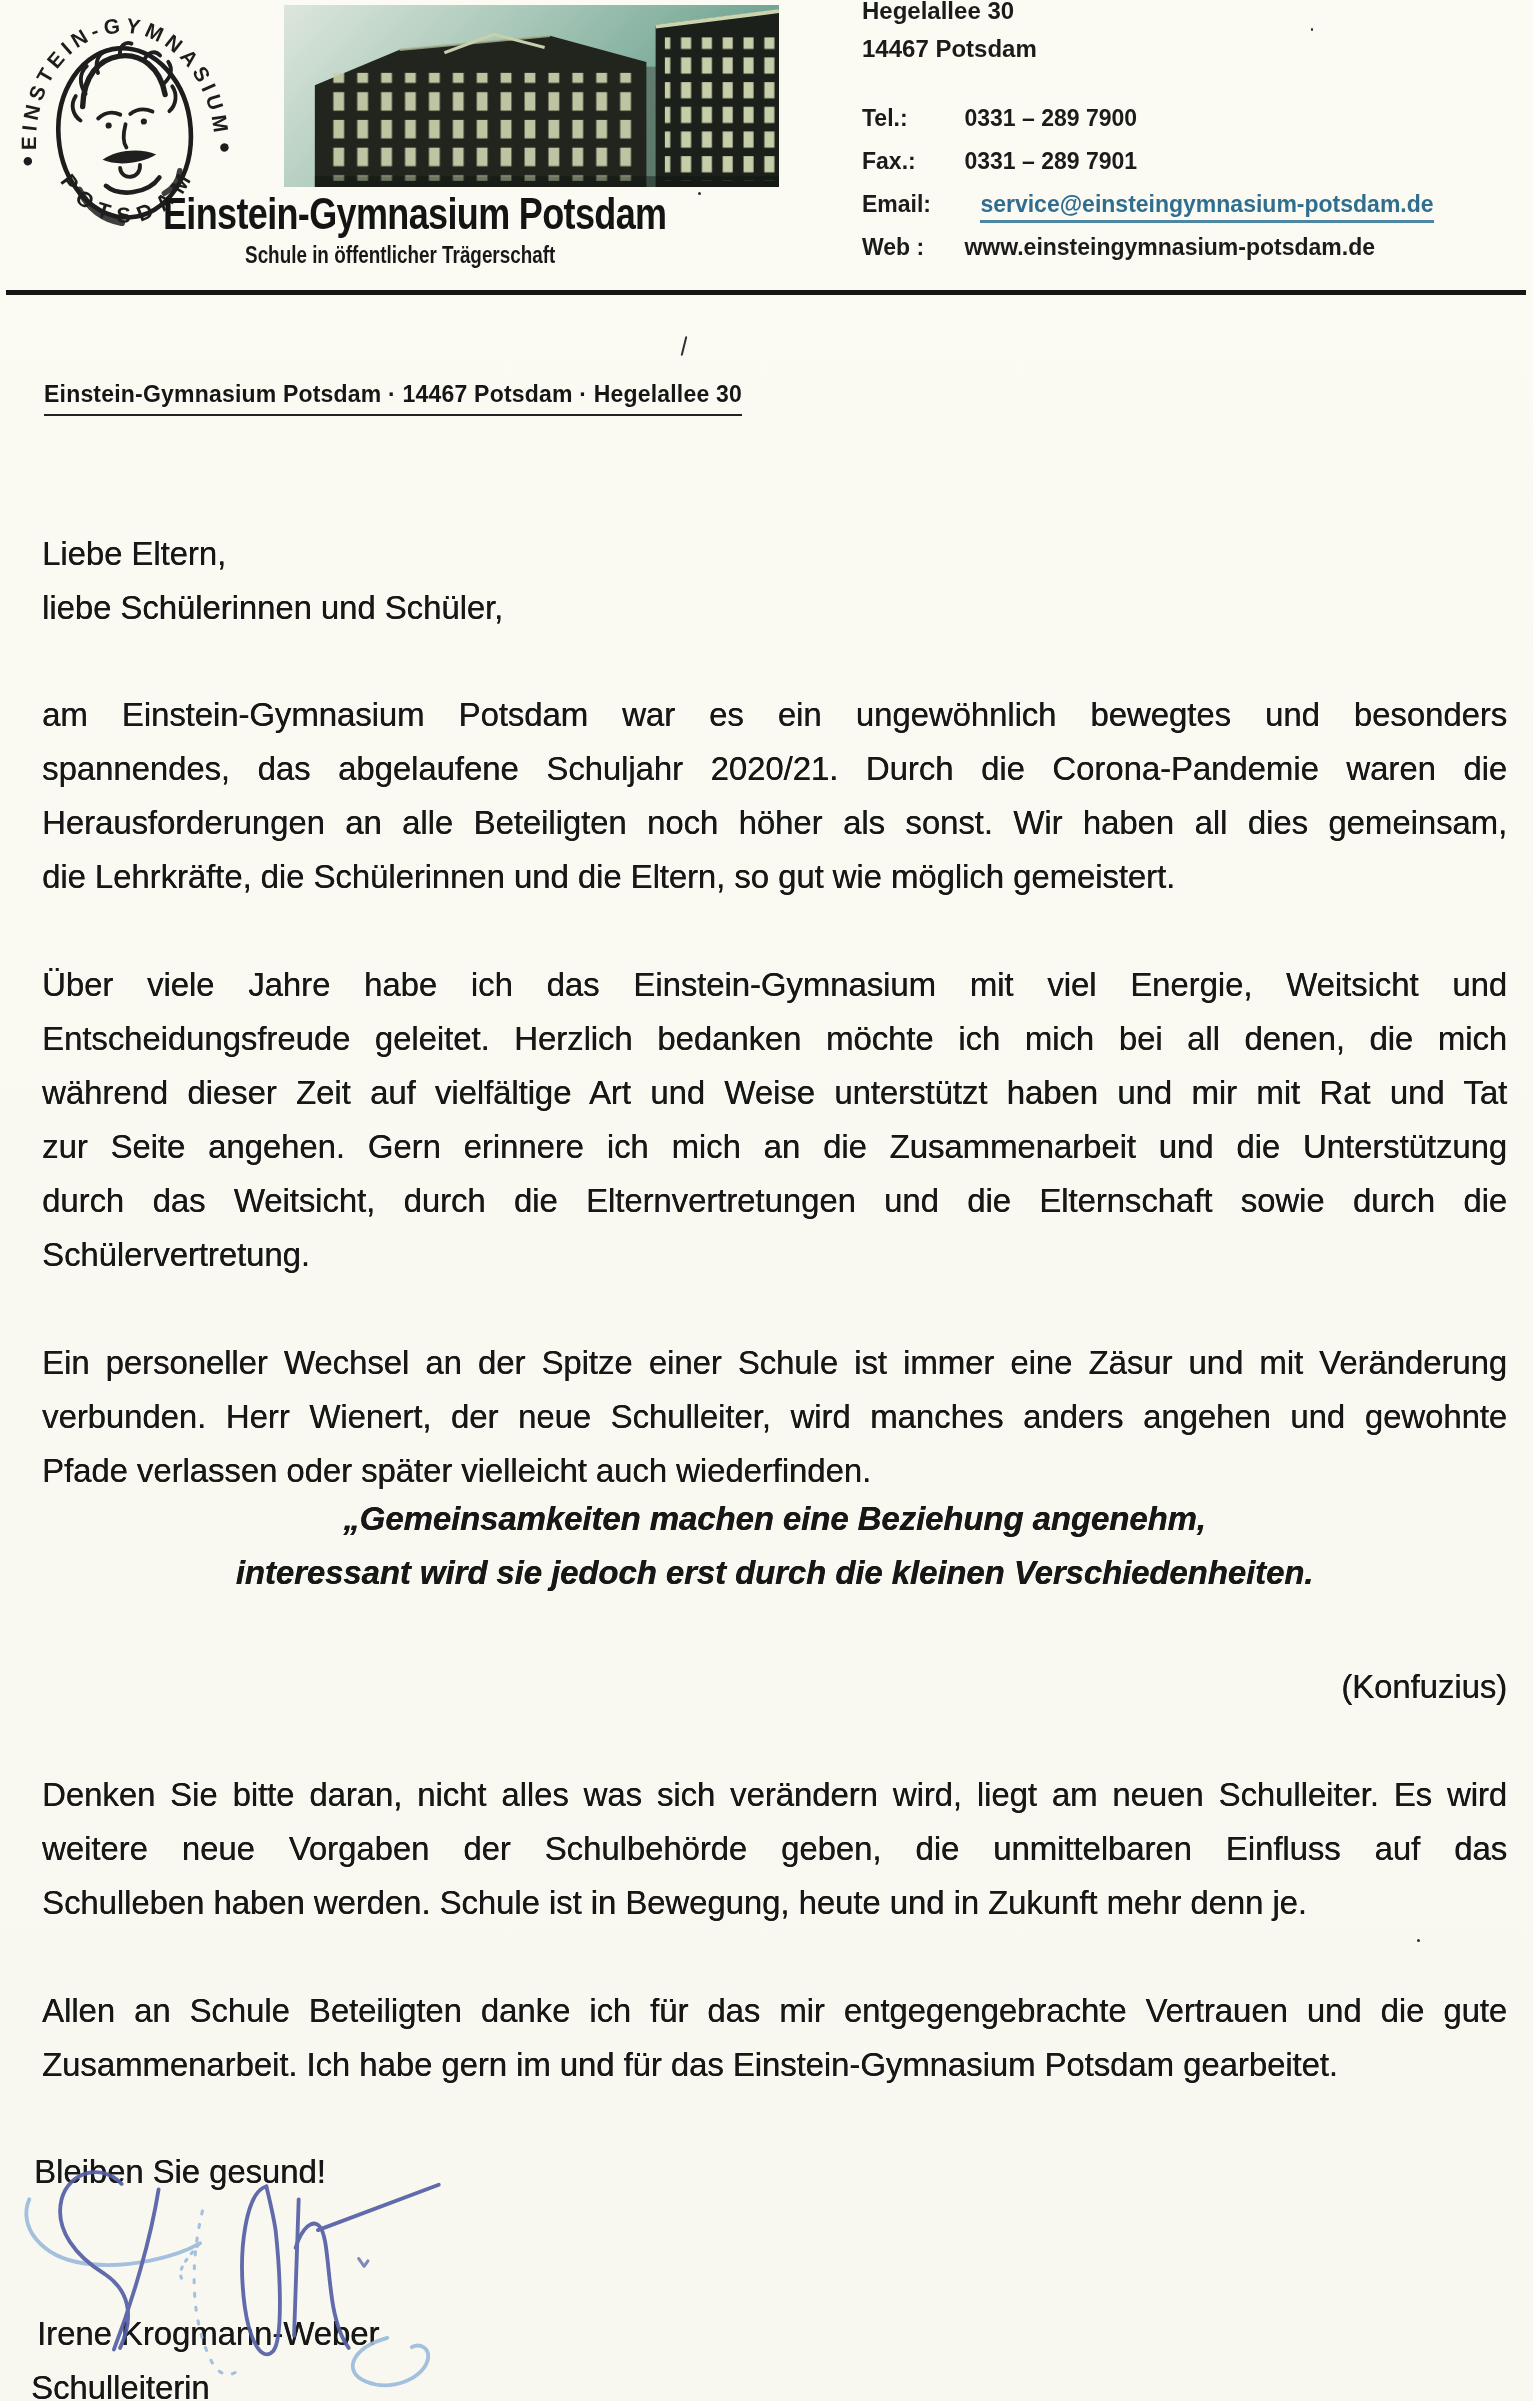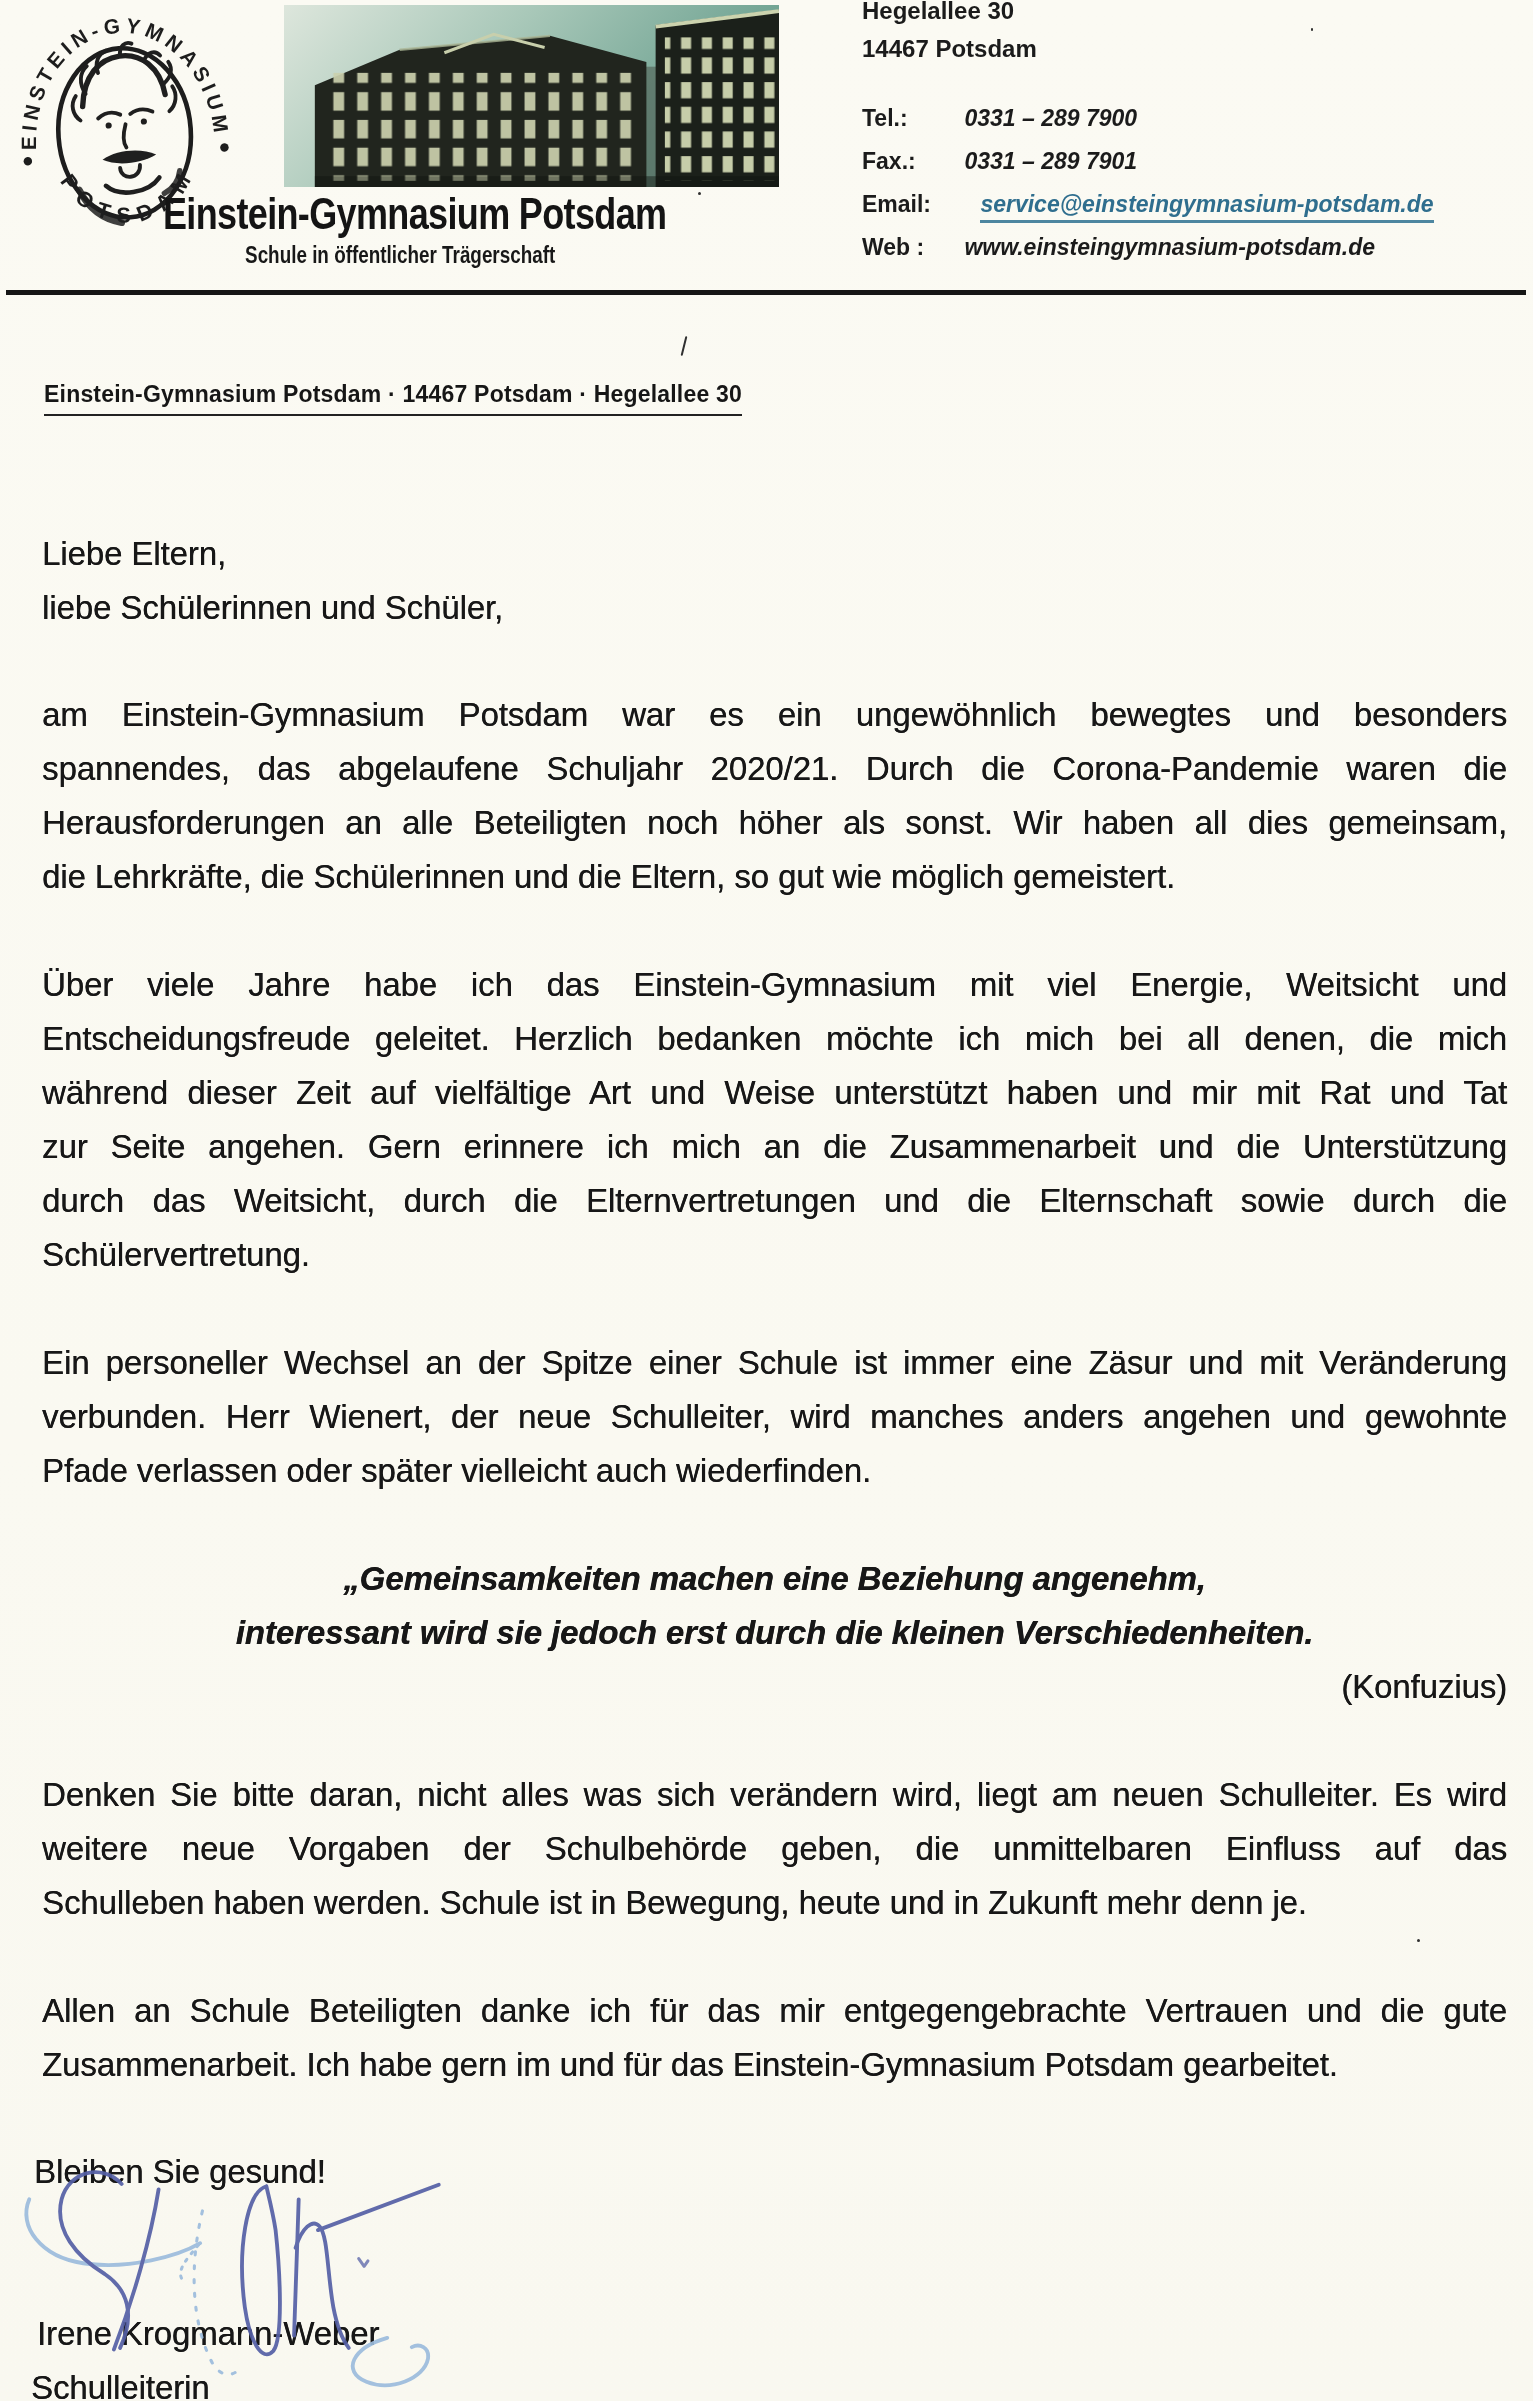--- a/index.html
+++ b/index.html
@@ -24,21 +24,21 @@
   .school-name .condense{display:inline-block;transform:scaleX(.80);transform-origin:50% 50%;}
   .school-subtitle{
     position:absolute;left:100px;top:242px;width:601px;text-align:center;
     font-size:23px;font-weight:700;color:#181818;white-space:nowrap;
   }
   .school-subtitle .condense{display:inline-block;transform:scaleX(.82);transform-origin:50% 50%;}
   .addr{position:absolute;left:862px;font-size:24px;font-weight:700;color:#1b1b1b;white-space:nowrap;}
   .addr.street{top:-3.1px;} .addr.city{top:35px;}
   .contact-row{position:absolute;left:862px;height:34px;font-size:23px;font-weight:700;color:#1b1b1b;white-space:nowrap;}
   .contact-row .clabel{display:inline-block;width:96px;}
-  .contact-row .cvalue{display:inline-block;font-style:italic;}
+  .contact-row .cvalue{display:inline-block;}
   .cvalue.link{color:var(--link);border-bottom:3.1px solid var(--link-underline);padding-bottom:1.5px;margin-left:16px;}
   .divider{position:absolute;left:6.2px;top:290px;width:1520px;height:4.6px;background:var(--divider);}
   .sender-line{
     position:absolute;left:44px;top:381px;font-size:23px;font-weight:700;color:#161616;
     border-bottom:2.3px solid #222;padding-bottom:6px;white-space:nowrap;letter-spacing:0.2px;
   }
   
   .artifact{position:absolute;background:#303030;border-radius:1.5px;}
   .a-slash{left:683px;top:336px;width:2.3px;height:20px;transform:rotate(14deg);}
   .a-dot1{left:698px;top:192px;width:3.1px;height:3.1px;}
@@ -178,21 +178,21 @@
       <div class="j">während dieser Zeit auf vielfältige Art und Weise unterstützt haben und mir mit Rat und Tat</div>
       <div class="j">zur Seite angehen. Gern erinnere ich mich an die Zusammenarbeit und die Unterstützung</div>
       <div class="j">durch das Weitsicht, durch die Elternvertretungen und die Elternschaft sowie durch die</div>
       <div>Schülervertretung.</div>
     </div>
   <div class="body-block" style="top:1336px">
       <div class="j">Ein personeller Wechsel an der Spitze einer Schule ist immer eine Zäsur und mit Veränderung</div>
       <div class="j">verbunden. Herr Wienert, der neue Schulleiter, wird manches anders angehen und gewohnte</div>
       <div>Pfade verlassen oder später vielleicht auch wiederfinden.</div>
     </div>
-  <div class="body-block quote" style="top:1552px">
+  <div class="body-block quote" style="top:1492px">
       <div>„Gemeinsamkeiten machen eine Beziehung angenehm,</div>
       <div>interessant wird sie jedoch erst durch die kleinen Verschiedenheiten.</div>
     </div>
   <div class="body-block attribution" style="top:1660px">(Konfuzius)</div>
   <div class="body-block" style="top:1768px">
       <div class="j">Denken Sie bitte daran, nicht alles was sich verändern wird, liegt am neuen Schulleiter. Es wird</div>
       <div class="j">weitere neue Vorgaben der Schulbehörde geben, die unmittelbaren Einfluss auf das</div>
       <div>Schulleben haben werden. Schule ist in Bewegung, heute und in Zukunft mehr denn je.</div>
     </div>
   <div class="body-block" style="top:1984px">

